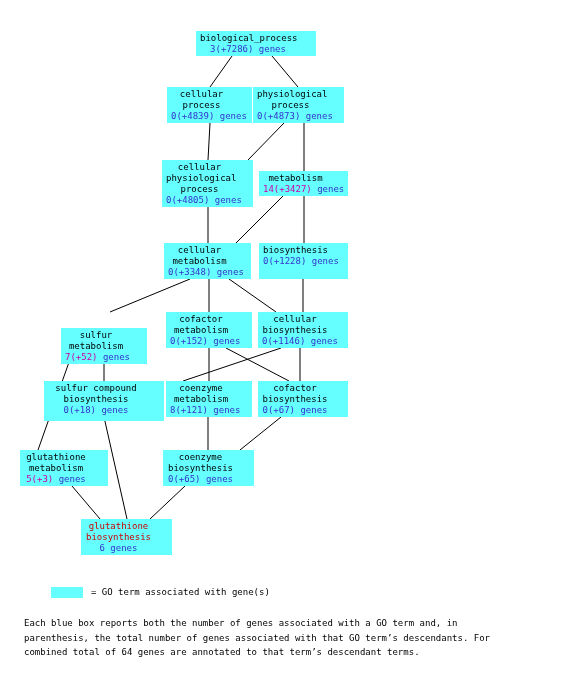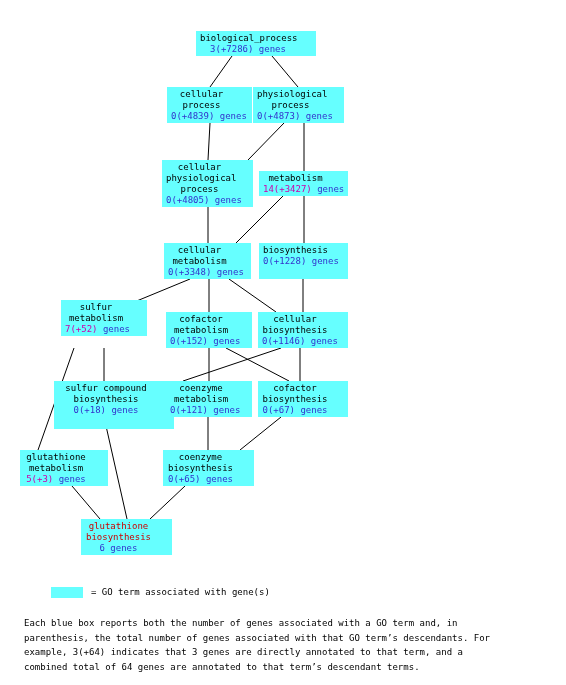--- a/index.html
+++ b/index.html
@@ -70,37 +70,36 @@
       <line x1="185" y1="486" x2="150" y2="519" stroke="#000000" stroke-width="1"></line>
     </svg>
   <div id="nodes-layer">
       <div class="node-box" style="left: 196px; top: 31px; width: 120px; height: 25px;"><span class="node-title">biological_process</span><span class="node-count">3(+7286) genes</span></div>
       <div class="node-box" style="left: 167px; top: 87px; width: 85px; height: 36px;"><span class="node-title">cellular</span><span class="node-title">process</span><span class="node-count">0(+4839) genes</span></div>
       <div class="node-box" style="left: 253px; top: 87px; width: 91px; height: 36px;"><span class="node-title">physiological</span><span class="node-title">process</span><span class="node-count">0(+4873) genes</span></div>
       <div class="node-box" style="left: 162px; top: 160px; width: 91px; height: 47px;"><span class="node-title">cellular</span><span class="node-title">physiological</span><span class="node-title">process</span><span class="node-count">0(+4805) genes</span></div>
       <div class="node-box" style="left: 259px; top: 171px; width: 89px; height: 25px;"><span class="node-title">metabolism</span><span class="node-count"><span class="direct-hit">14(+3427)</span> genes</span></div>
       <div class="node-box" style="left: 164px; top: 243px; width: 87px; height: 36px;"><span class="node-title">cellular</span><span class="node-title">metabolism</span><span class="node-count">0(+3348) genes</span></div>
       <div class="node-box" style="left: 259px; top: 243px; width: 89px; height: 36px;"><span class="node-title">biosynthesis</span><span class="node-count">0(+1228) genes</span></div>
-      <div class="node-box" style="left: 61px; top: 300px; width: 86px; height: 36px;"><span class="node-title">sulfur</span><span class="node-title">metabolism</span><span class="node-count"><span class="direct-hit">7(+52)</span> genes</span></div>
+      <div class="node-box" style="left: 61px; top: 328px; width: 86px; height: 36px;"><span class="node-title">sulfur</span><span class="node-title">metabolism</span><span class="node-count"><span class="direct-hit">7(+52)</span> genes</span></div>
       <div class="node-box" style="left: 166px; top: 312px; width: 86px; height: 36px;"><span class="node-title">cofactor</span><span class="node-title">metabolism</span><span class="node-count">0(+152) genes</span></div>
       <div class="node-box" style="left: 258px; top: 312px; width: 90px; height: 36px;"><span class="node-title">cellular</span><span class="node-title">biosynthesis</span><span class="node-count">0(+1146) genes</span></div>
-      <div class="node-box" style="left: 44px; top: 381px; width: 120px; height: 48px; margin-left: 10px;"><span class="node-title">sulfur compound</span><span class="node-title">biosynthesis</span><span class="node-count">0(+18) genes</span></div>
-      <div class="node-box" style="left: 166px; top: 381px; width: 86px; height: 36px;"><span class="node-title">coenzyme</span><span class="node-title">metabolism</span><span class="node-count">0(+121) genes</span></div>
+      <div class="node-box" style="left: 44px; top: 381px; width: 120px; height: 40px;"><span class="node-title">sulfur compound</span><span class="node-title">biosynthesis</span><span class="node-count">0(+18) genes</span></div>
+      <div class="node-box" style="left: 166px; top: 381px; width: 86px; height: 36px;"><span class="node-title">coenzyme</span><span class="node-title">metabolism</span><span class="node-count">8(+121) genes</span></div>
       <div class="node-box" style="left: 258px; top: 381px; width: 90px; height: 36px;"><span class="node-title">cofactor</span><span class="node-title">biosynthesis</span><span class="node-count">0(+67) genes</span></div>
       <div class="node-box" style="left: 20px; top: 450px; width: 88px; height: 36px;"><span class="node-title">glutathione</span><span class="node-title">metabolism</span><span class="node-count"><span class="direct-hit">5(+3)</span> genes</span></div>
       <div class="node-box" style="left: 163px; top: 450px; width: 91px; height: 36px;"><span class="node-title">coenzyme</span><span class="node-title">biosynthesis</span><span class="node-count">0(+65) genes</span></div>
       <div class="node-box" style="left: 81px; top: 519px; width: 91px; height: 36px;"><span class="node-title leaf">glutathione</span><span class="node-title leaf">biosynthesis</span><span class="node-count">6 genes</span></div>
     </div>
 </div>
 
 <div class="legend">
   <div class="legend-row">
     <span class="legend-swatch"></span>
     <span class="legend-text">= GO term associated with gene(s)</span>
   </div>
 </div>
 
 <div class="caption">
   <div>Each blue box reports both the number of genes associated with a GO term and, in</div>
   <div>parenthesis, the total number of genes associated with that GO term’s descendants. For</div>
-  <div>example, 3(+64) indicates that 3 genes are directly annotated to that term, and a</div>
   <div>combined total of 64 genes are annotated to that term’s descendant terms.</div>
 </div>
 
 </body></html>

